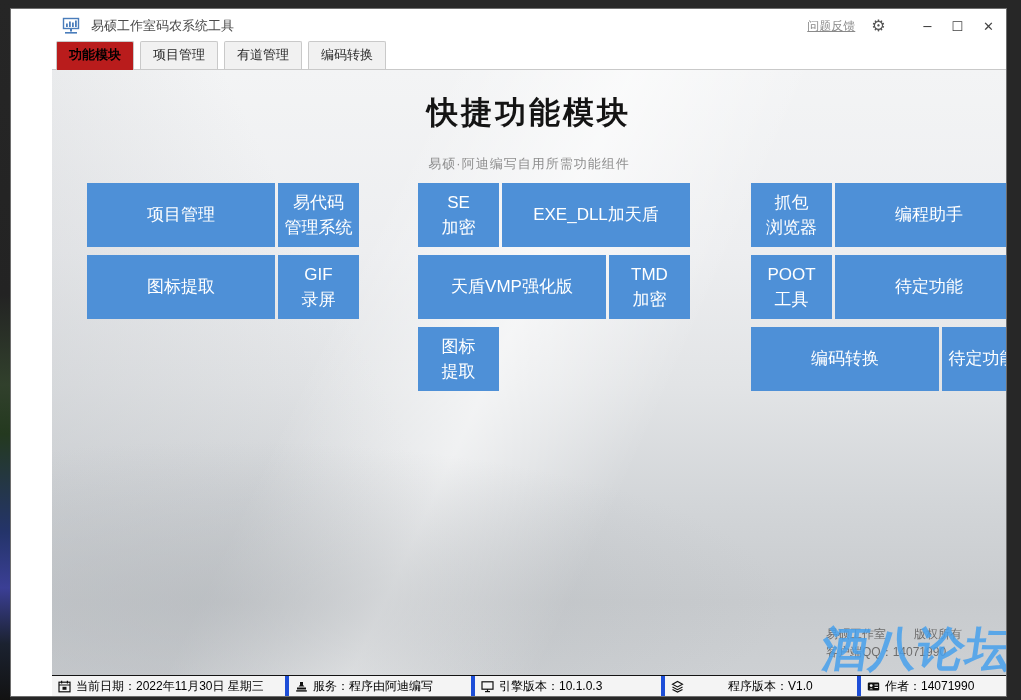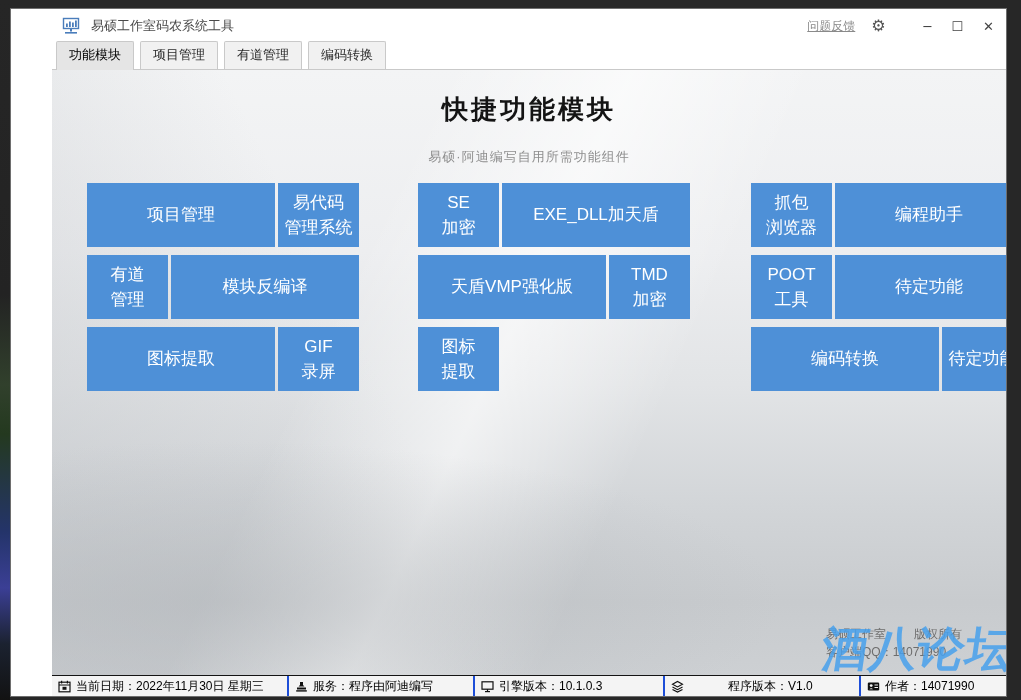--- a/index.html
+++ b/index.html
@@ -17,32 +17,32 @@
   .title-text { margin-left:9px; font-size:13px; color:#4a4a4a; }
   .titlebar-spacer { flex:1; }
   .feedback-link { font-size:12px; color:#8a8a8a; text-decoration:underline; cursor:pointer; margin-right:16px; }
   .gear { font-size:16px; color:#555; margin-right:18px; cursor:pointer; line-height:1; }
   .winbtn { font-size:13px; color:#444; margin-left:20px; cursor:pointer; line-height:1; font-family:"DejaVu Sans",sans-serif; }
 
   
   .tabbar { height:27px; background:#fff; display:flex; align-items:flex-end; padding-left:4px; border-bottom:1px solid #c9c9c9; flex:0 0 auto; }
   .tab { font-size:13px; color:#2a2a2a; background:#f1f1f1; border:1px solid #c9c9c9; border-bottom:none;
          padding:4px 12px 5px 12px; margin-right:6px; cursor:pointer; border-radius:2px 2px 0 0; }
-  .tab.active { background:#e5e5e5; font-weight:normal; color:#000; margin-bottom:-1px; padding-bottom:6px; }
+  .tab.active { background:#b91c1c; font-weight:bold; color:#000; margin-bottom:-1px; padding-bottom:6px; }
 
   
   .content { position:relative; flex:1; overflow:hidden;
     background-image:
       radial-gradient(ellipse 900px 260px at 18% 88%, rgba(178,182,186,0.55), transparent 62%),
       linear-gradient(115deg, rgba(255,255,255,0) 32%, rgba(255,255,255,0.60) 47%, rgba(255,255,255,0) 62%),
       linear-gradient(63deg, rgba(196,199,203,0.45) 8%, rgba(196,199,203,0) 38%),
       linear-gradient(180deg,#f3f4f5 0%, #edeef0 30%, #e2e4e6 52%, #d2d5d8 72%, #c8cbce 88%, #cdd0d3 100%);
   }
   .main-title { margin-top:22px; text-align:center; font-family:"DejaVu Serif","Liberation Serif",serif;
-                font-size:26px; font-weight:bold; color:#141414; letter-spacing:3px; }
+                font-size:31px; font-weight:bold; color:#141414; letter-spacing:3px; }
   .main-subtitle { text-align:center; font-size:13px; color:#8e8e8e; margin-top:21px; letter-spacing:1px; }
 
   .group { position:absolute; width:272px; }
   .group-left   { left:35px;  top:113px; }
   .group-middle { left:366px; top:113px; }
   .group-right  { left:699px; top:113px; }
   .btn-row { display:flex; gap:3px; margin-bottom:8px; height:64px; }
   .btn { background:#4e90d7; color:#fff; font-size:17px; display:flex; align-items:center; justify-content:center;
          text-align:center; white-space:pre-line; line-height:1.5; cursor:pointer; }
   .btn.wide   { width:188px; }
@@ -51,21 +51,21 @@
   .copyright { position:absolute; right:44px; bottom:14px; font-size:12px; color:#6d6d6d; line-height:18px; z-index:2; }
   .copyright .gap { display:inline-block; width:28px; }
 
   .watermark { position:absolute; right:-8px; bottom:-6px; font-size:47px; font-weight:bold;
                color:rgba(70,160,236,0.85); transform:skewX(-8deg); letter-spacing:1px; z-index:3;
                font-family:"DejaVu Sans",sans-serif; pointer-events:none; }
 
   
   .statusbar { height:21px; background:#f4f4f4; border-top:1px solid #141414; display:flex; align-items:center;
                font-size:12px; color:#000; flex:0 0 auto; }
-  .status-item { display:flex; align-items:center; gap:5px; padding-left:6px; height:100%; border-right:2px solid #1d4ed8; }
+  .status-item { display:flex; align-items:center; gap:5px; padding-left:6px; height:100%; border-right:4px solid #1d4ed8; }
   .status-item:last-child { border-right:none; }
   .s1 { width:237px; } .s2 { width:186px; } .s3 { width:190px; } .s4 { width:196px;gap:44px; } .s5 { flex:1; }
   .sicon { width:13px; height:13px; flex:0 0 auto; }
 </style>
 </head>
 <body>
 
 <div class="desktop-strip"></div>
 
 <div class="window">
@@ -102,25 +102,20 @@
     <div class="main-title">快捷功能模块</div>
     <div class="main-subtitle">易硕·阿迪编写自用所需功能组件</div>
 
     <div class="group group-left">
       <div class="btn-row">
         <div class="btn wide">项目管理</div>
         <div class="btn narrow">易代码
 管理系统</div>
       </div>
       <div class="btn-row">
-        <div class="btn narrow">有道
-管理</div>
-        <div class="btn wide">模块反编译</div>
-      </div>
-      <div class="btn-row">
         <div class="btn wide">图标提取</div>
         <div class="btn narrow">GIF
 录屏</div>
       </div>
     </div>
 
     <div class="group group-middle">
       <div class="btn-row">
         <div class="btn narrow">SE
 加密</div>

